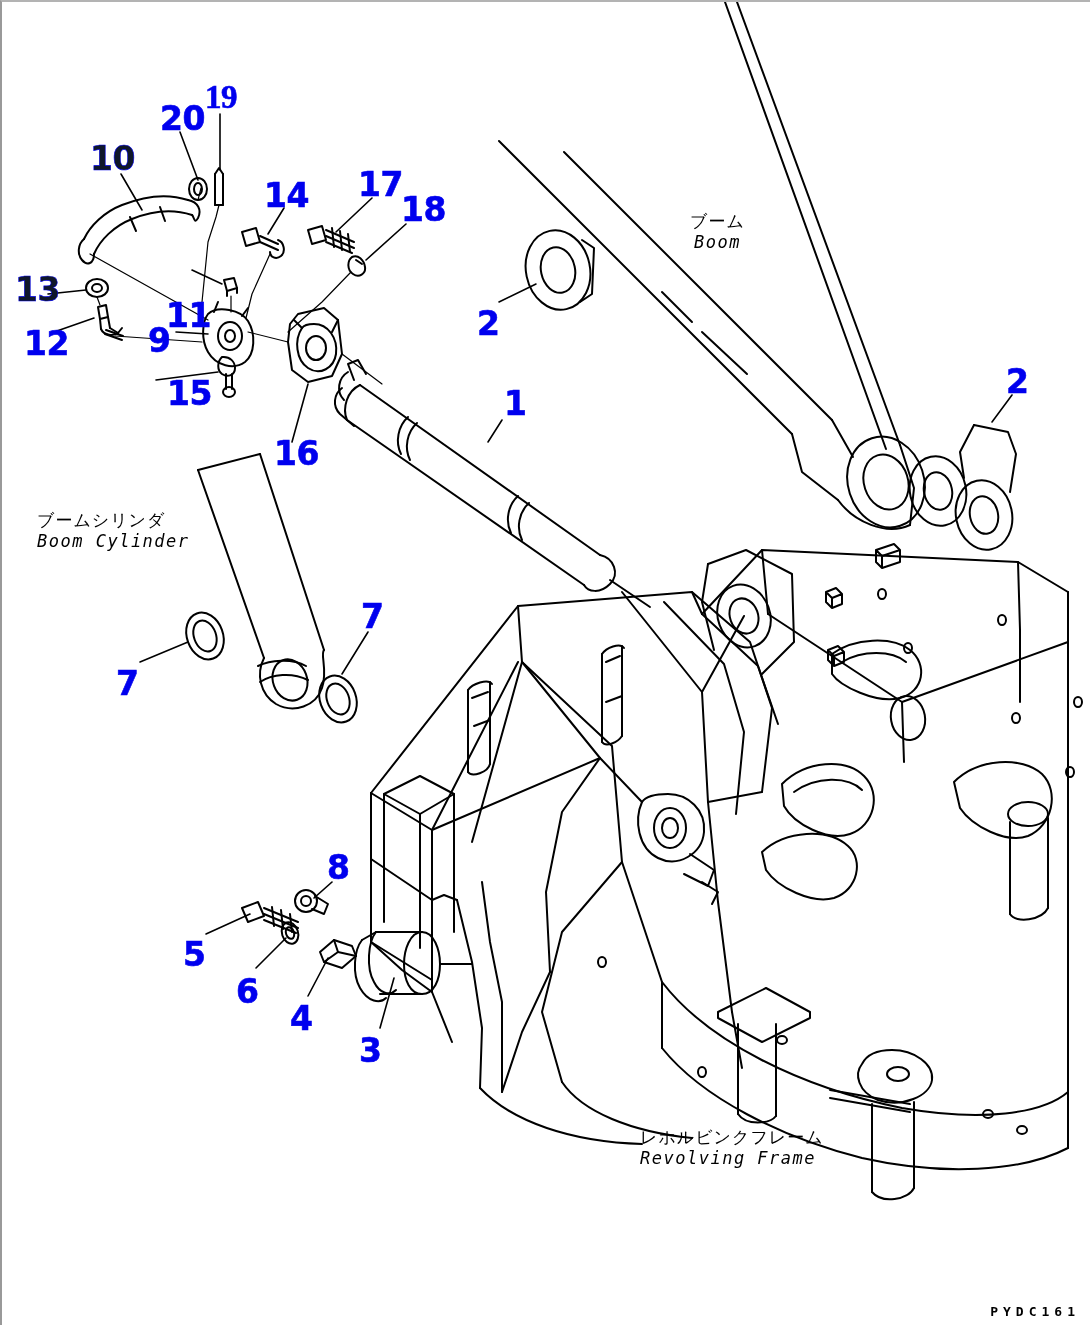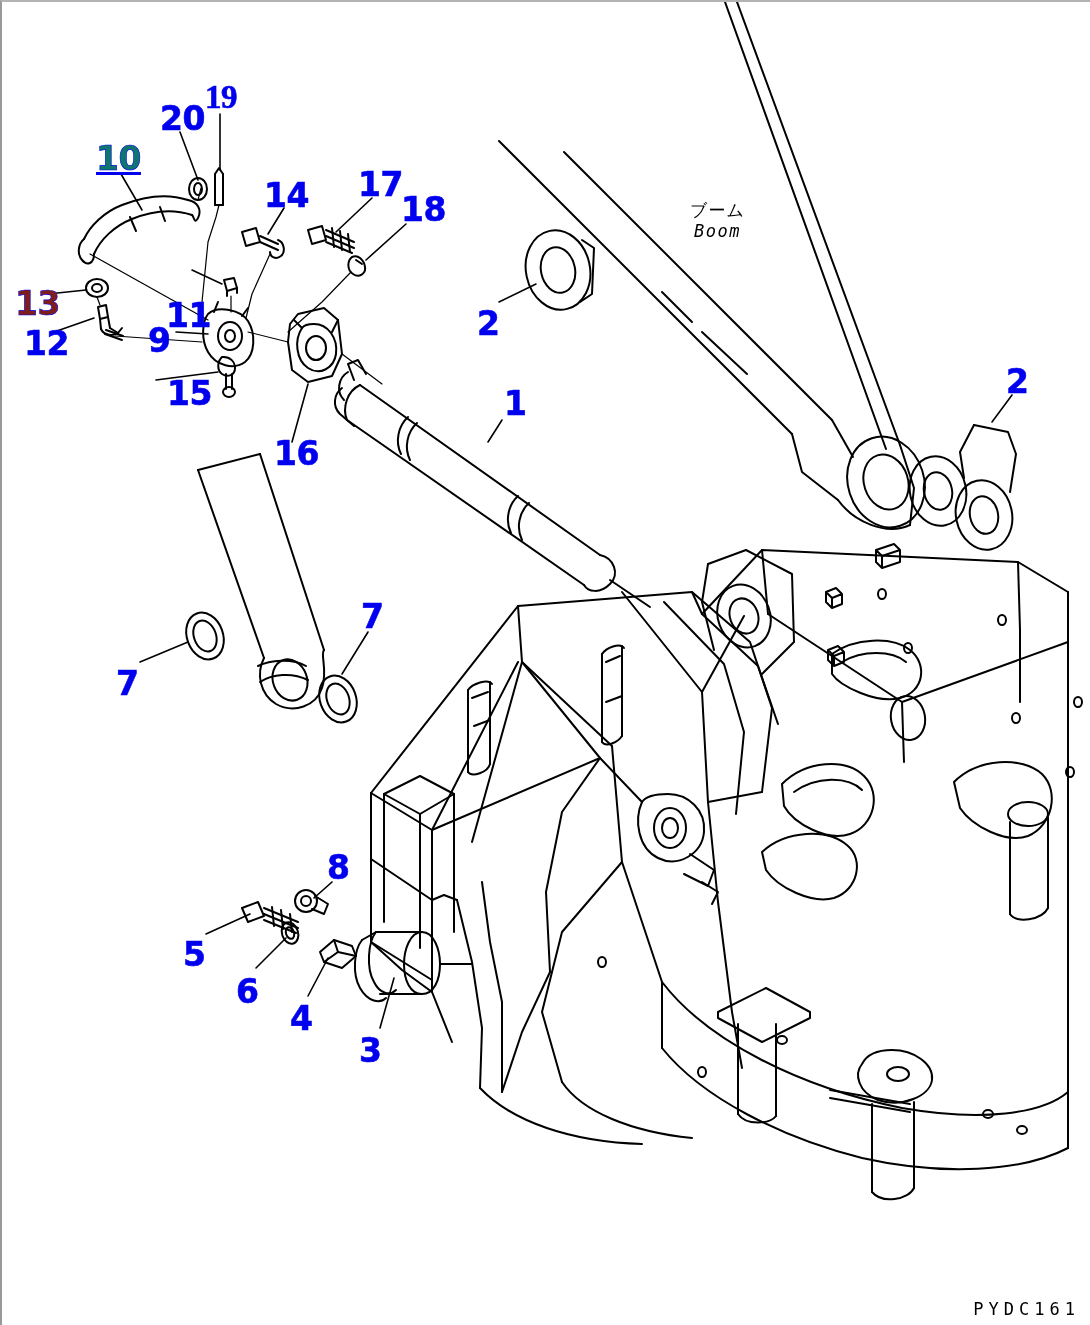--- a/index.html
+++ b/index.html
@@ -60,23 +60,23 @@
     font-style: italic;
   }
   .caption.center { text-align: center; }
   
   #drawing-code {
     position: absolute;
     right: 10px;
     bottom: 6px;
     color: #000000;
     font-family: "DejaVu Sans Mono", "Liberation Mono", monospace;
-    font-size: 17px;
+    font-size: 13px;
     letter-spacing: 5px;
-    font-weight: normal;
+    font-weight: bold;
     user-select: none;
   }
 </style>
 </head>
 <body>
 
 <div id="sheet">
 
   <svg id="artwork" viewBox="0 0 1090 1325" xmlns="http://www.w3.org/2000/svg">
     <g fill="none" stroke="#000000" stroke-width="2" stroke-linecap="round" stroke-linejoin="round">
@@ -447,43 +447,51 @@
         <path d="M 404,222 L 364,258"></path>
 
         <path d="M 218,112 L 218,168"></path>
 
         <path d="M 178,130 L 196,178"></path>
       </g>
 
     </g>
   </svg>
 
-  <div class="caption center" id="cap-boom" style="left: 688px; top: 198px; text-align: center;">
+  <div class="caption center" id="cap-boom" style="left: 688px; top: 209px; text-align: center;">
     <span class="jp">ブーム</span>
     <span class="en">Boom</span>
   </div>
 
-
+  <div class="caption" id="cap-cyl" style="left: 35px; top: 508px;">
+    <span class="jp">ブームシリンダ</span>
+    <span class="en">Boom Cylinder</span>
+  </div>
+
+  <div class="caption" id="cap-frame" style="left: 638px; top: 1125px;">
+    <span class="jp">レホルビンクフレーム</span>
+    <span class="en">Revolving Frame</span>
+  </div>
 
   <div id="callout-layer">
       <div class="callout" style="left: 502px; top: 385px; color: rgb(0, 0, 238);">1</div>
       <div class="callout" style="left: 475px; top: 305px; color: rgb(0, 0, 238);">2</div>
       <div class="callout" style="left: 1004px; top: 363px; color: rgb(0, 0, 238);">2</div>
       <div class="callout" style="left: 357px; top: 1032px; color: rgb(0, 0, 238);">3</div>
       <div class="callout" style="left: 288px; top: 1000px; color: rgb(0, 0, 238);">4</div>
       <div class="callout" style="left: 181px; top: 936px; color: rgb(0, 0, 238);">5</div>
       <div class="callout" style="left: 234px; top: 973px; color: rgb(0, 0, 238);">6</div>
       <div class="callout" style="left: 114px; top: 665px; color: rgb(0, 0, 238);">7</div>
       <div class="callout" style="left: 359px; top: 598px; color: rgb(0, 0, 238);">7</div>
       <div class="callout" style="left: 325px; top: 849px; color: rgb(0, 0, 238);">8</div>
       <div class="callout" style="left: 146px; top: 322px; color: rgb(0, 0, 238);">9</div>
-      <div class="callout" style="left: 94px; top: 140px; color: #0f766e; text-decoration: underline;">10</div>
+      <div class="callout" style="left: 88px; top: 140px; color: #0f172a;">10</div>
       <div class="callout" style="left: 164px; top: 249px; color: rgb(0, 0, 238); margin-top: 48px;">11</div>
       <div class="callout" style="left: 22px; top: 325px; color: rgb(0, 0, 238);">12</div>
-      <div class="callout" style="left: 13px; top: 285px; color: #7f1d1d;">13</div>
+      <div class="callout" style="left: 13px; top: 271px; color: #0f172a;">13</div>
       <div class="callout" style="left: 262px; top: 177px; color: rgb(0, 0, 238); text-align: right;">14</div>
       <div class="callout" style="left: 125px; top: 375px; color: rgb(0, 0, 238); margin-left: 40px;">15</div>
       <div class="callout" style="left: 272px; top: 435px; color: rgb(0, 0, 238);">16</div>
       <div class="callout" style="left: 356px; top: 166px; color: rgb(0, 0, 238);">17</div>
       <div class="callout" style="left: 399px; top: 191px; color: rgb(0, 0, 238);">18</div>
       <div class="callout" style="left: 203px; top: 79px; color: rgb(0, 0, 238); font-family: Liberation Serif, serif;">19</div>
       <div class="callout" style="left: 158px; top: 100px; color: rgb(0, 0, 238);">20</div>
     </div>
 
   <div id="drawing-code">PYDC161</div>

